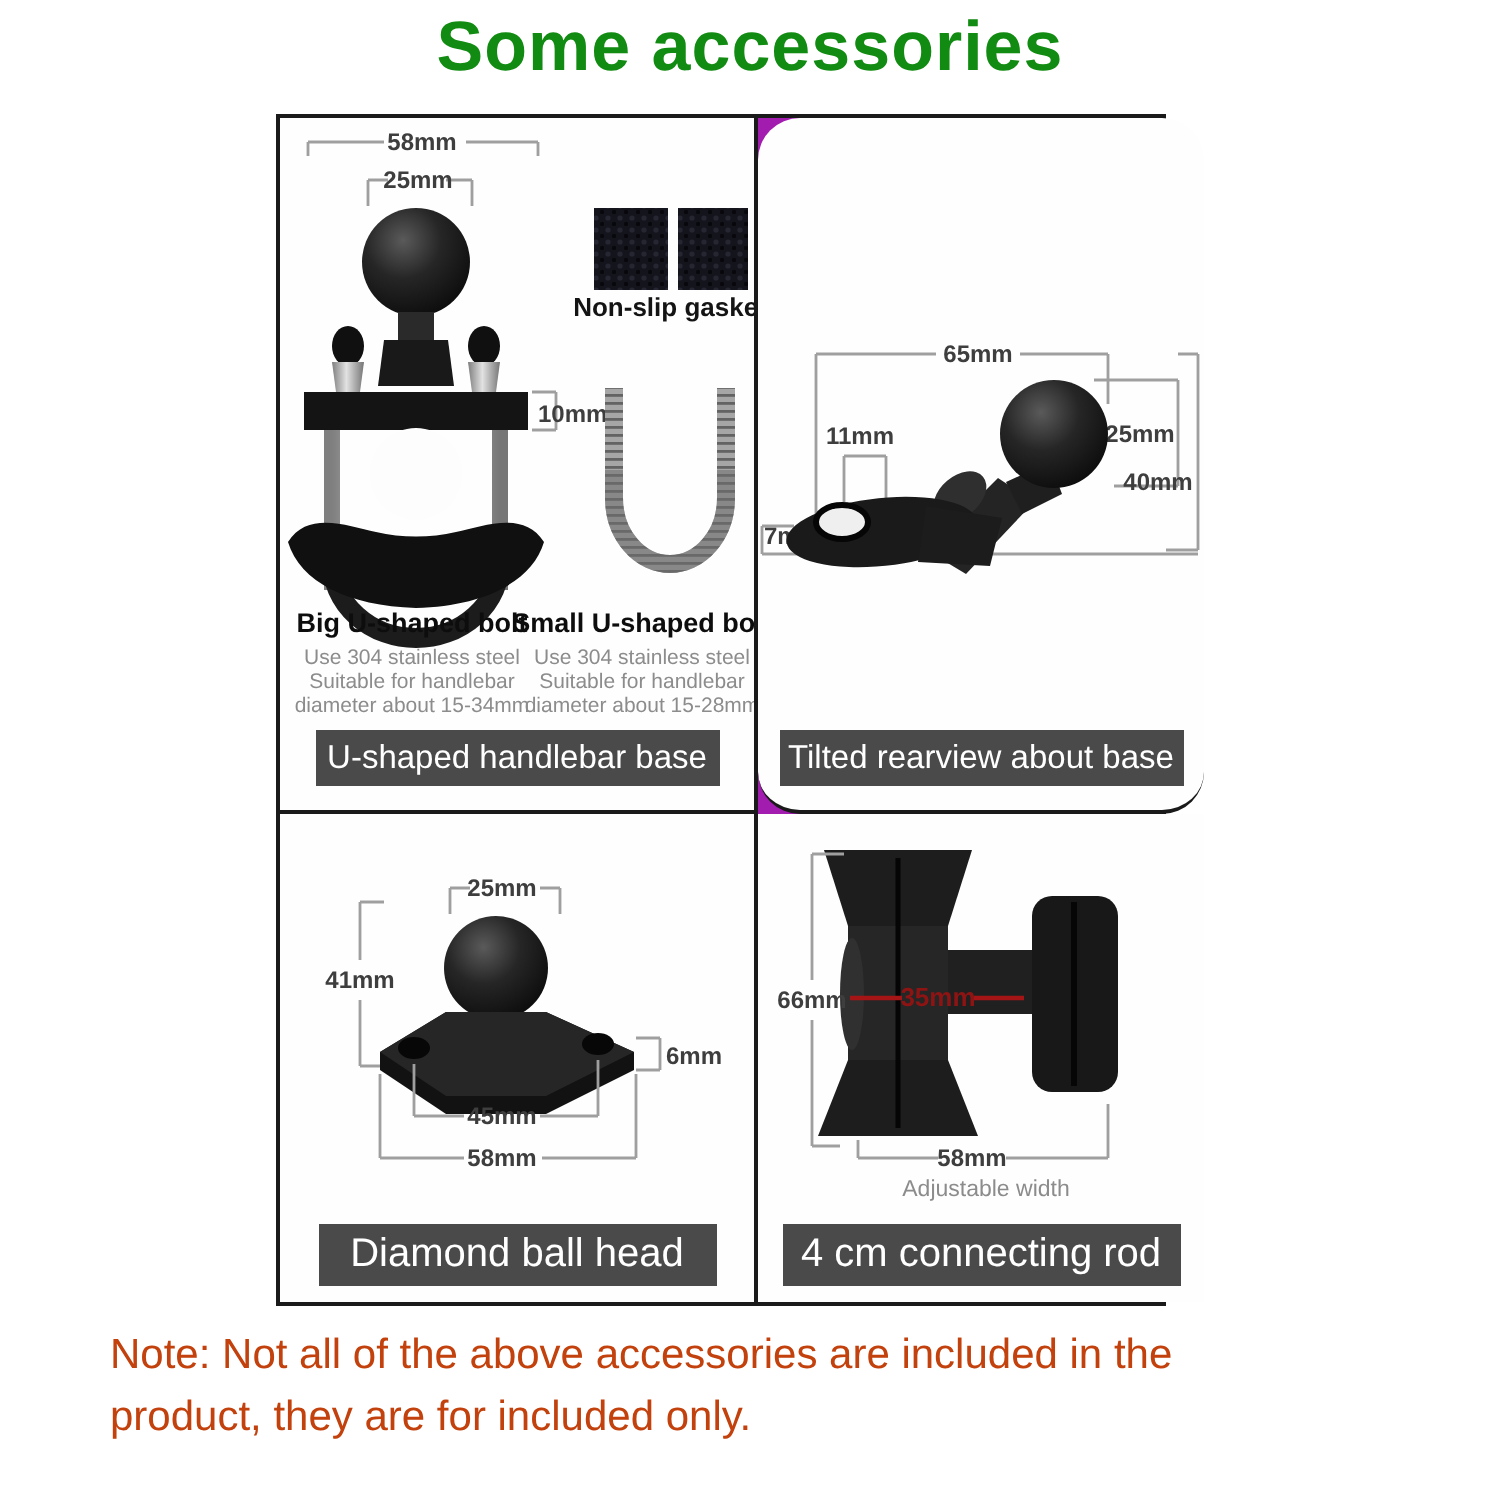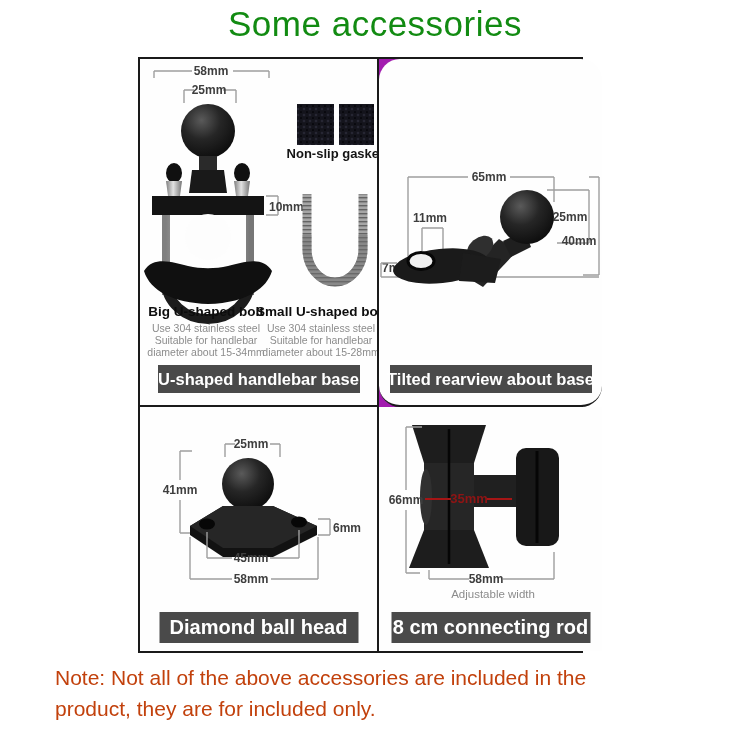--- a/index.html
+++ b/index.html
@@ -2,35 +2,35 @@
 <html><head>
 <meta charset="utf-8">
 <style>
   html,body{margin:0;padding:0;}
   body{
     width:750px;height:750px;position:relative;background:#ffffff;
     font-family:"Liberation Sans", sans-serif;overflow:hidden;
   }
   .page-title{
     position:absolute;top:4px;left:0;width:750px;text-align:center;
-    font-size:35px;font-weight:normal;color:#128b12;letter-spacing:0.5px;
+    font-size:35px;font-weight:bold;color:#128b12;letter-spacing:0.5px;
   }
   .grid{
     position:absolute;left:138px;top:57px;width:445px;height:596px;
     border:2px solid #1a1a1a;box-sizing:border-box;
     display:grid;grid-template-columns:239px 223px;grid-template-rows:348px 244px;
     background:#a21caf;
   }
   .cell{position:relative;box-sizing:border-box;background:#fefefe;}
   .cell.tl{border-right:2px solid #1a1a1a;border-bottom:2px solid #1a1a1a;}
   .cell.tr{border-bottom:2px solid #1a1a1a;border-radius:21px;}
   .cell.bl{border-right:2px solid #1a1a1a;}
   .caption{
     position:absolute;left:50%;transform:translateX(-50%);
-    background:#4a4a4a;color:#ffffff;font-weight:bold;
+    background:#4a4a4a;color:#ffffff;font-weight:normal;
     display:flex;align-items:center;justify-content:center;
     white-space:nowrap;
   }
   .caption.top-row{bottom:12px;width:202px;height:28px;font-size:16.5px;}
   .caption.bottom-row{bottom:8px;width:199px;height:31px;font-size:20px;}
   svg{display:block;}
   .dim{font-family:"Liberation Sans",sans-serif;font-size:12px;font-weight:bold;fill:#3e3e3e;}
   .dim-red{font-family:"Liberation Sans",sans-serif;font-size:13px;font-weight:bold;fill:#8e1414;}
   .part-name{font-family:"Liberation Sans",sans-serif;font-size:13.5px;font-weight:bold;fill:#0d0d0d;}
   .part-desc{font-family:"Liberation Sans",sans-serif;font-size:10.5px;fill:#8c8c8c;}
@@ -238,21 +238,21 @@
         <path d="M46,92 h26 M108,92 h25" stroke="#a51515" stroke-width="2.2" fill="none"></path>
       </g>
       <text class="dim-red" x="90" y="96" text-anchor="middle">35mm</text>
 
       <g class="dimline">
         <path d="M50,163 V172 M175,145 V172 M50,172 h40 M124,172 h51"></path>
       </g>
       <text class="dim" x="107" y="176" text-anchor="middle">58mm</text>
       <text class="part-desc" x="114" y="191" text-anchor="middle" style="font-size:11.5px">Adjustable width</text>
     </svg>
-    <div class="caption bottom-row">8 cm connecting rod</div>
+    <div class="caption bottom-row">4 cm connecting rod</div>
   </div>
 
 </div>
 
 <div class="note">
   <div>Note: Not all of the above accessories are included in the</div>
   <div>product, they are for included only.</div>
 </div>
 
 </body></html>

